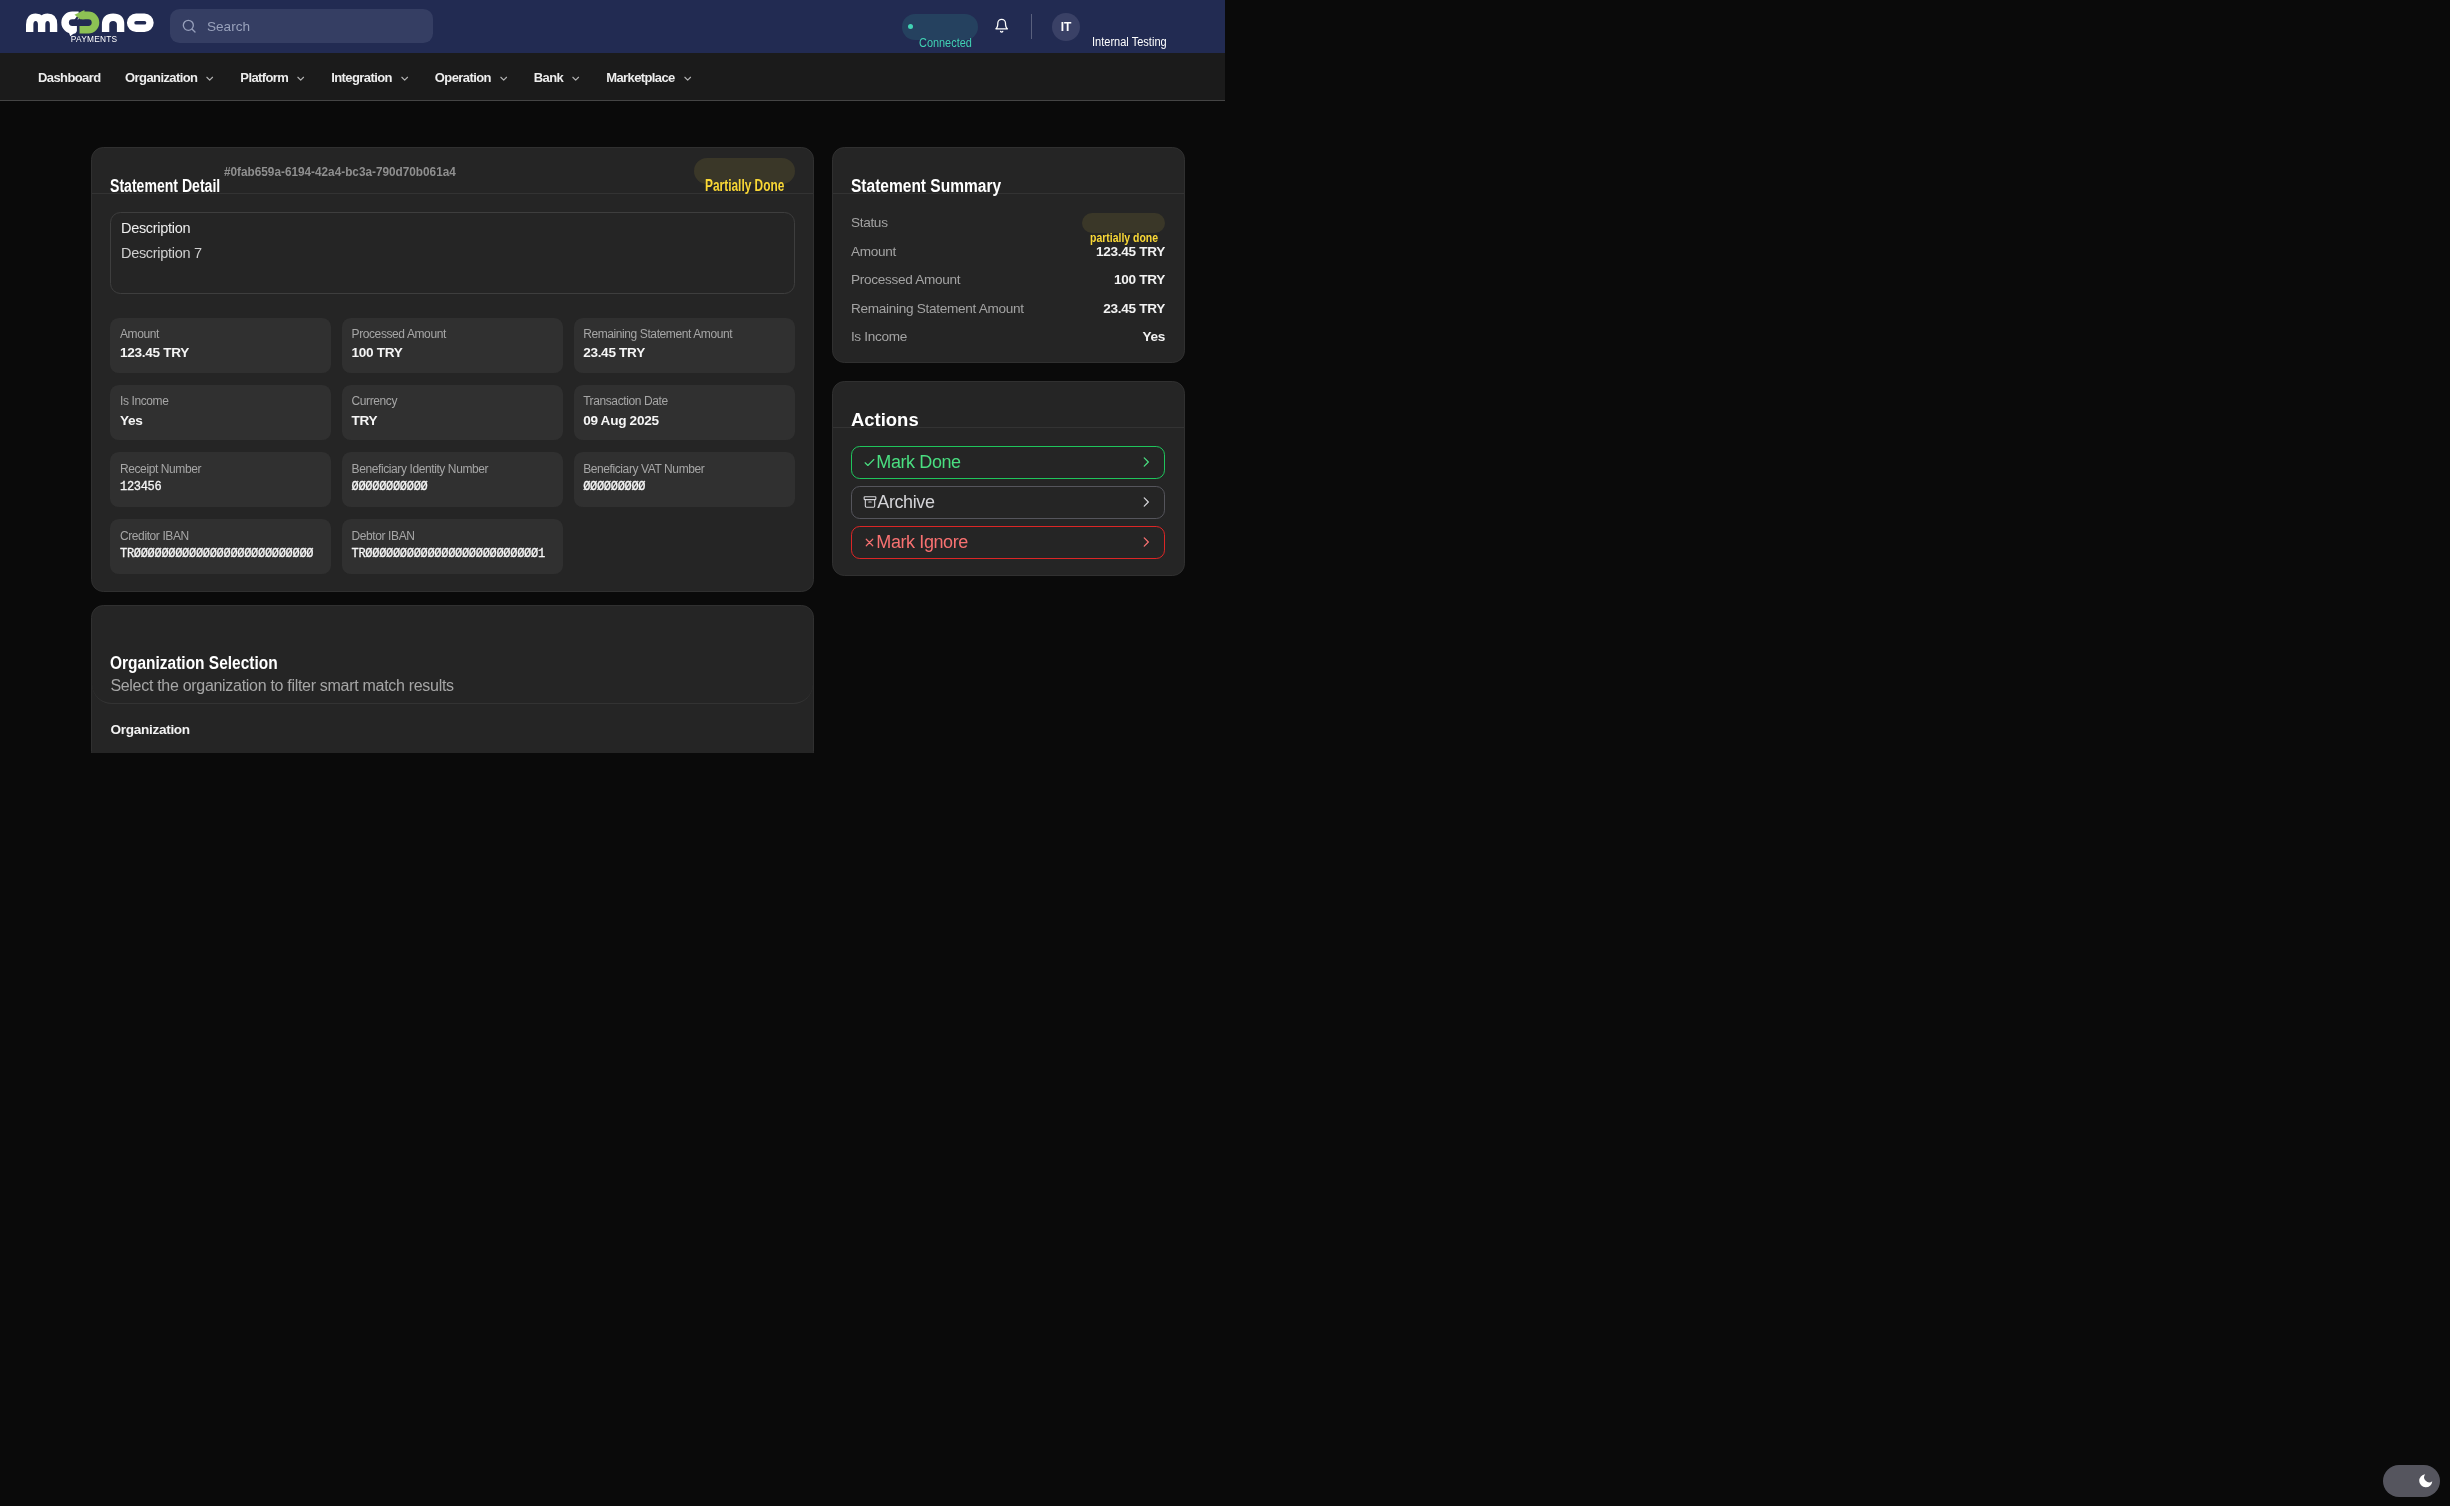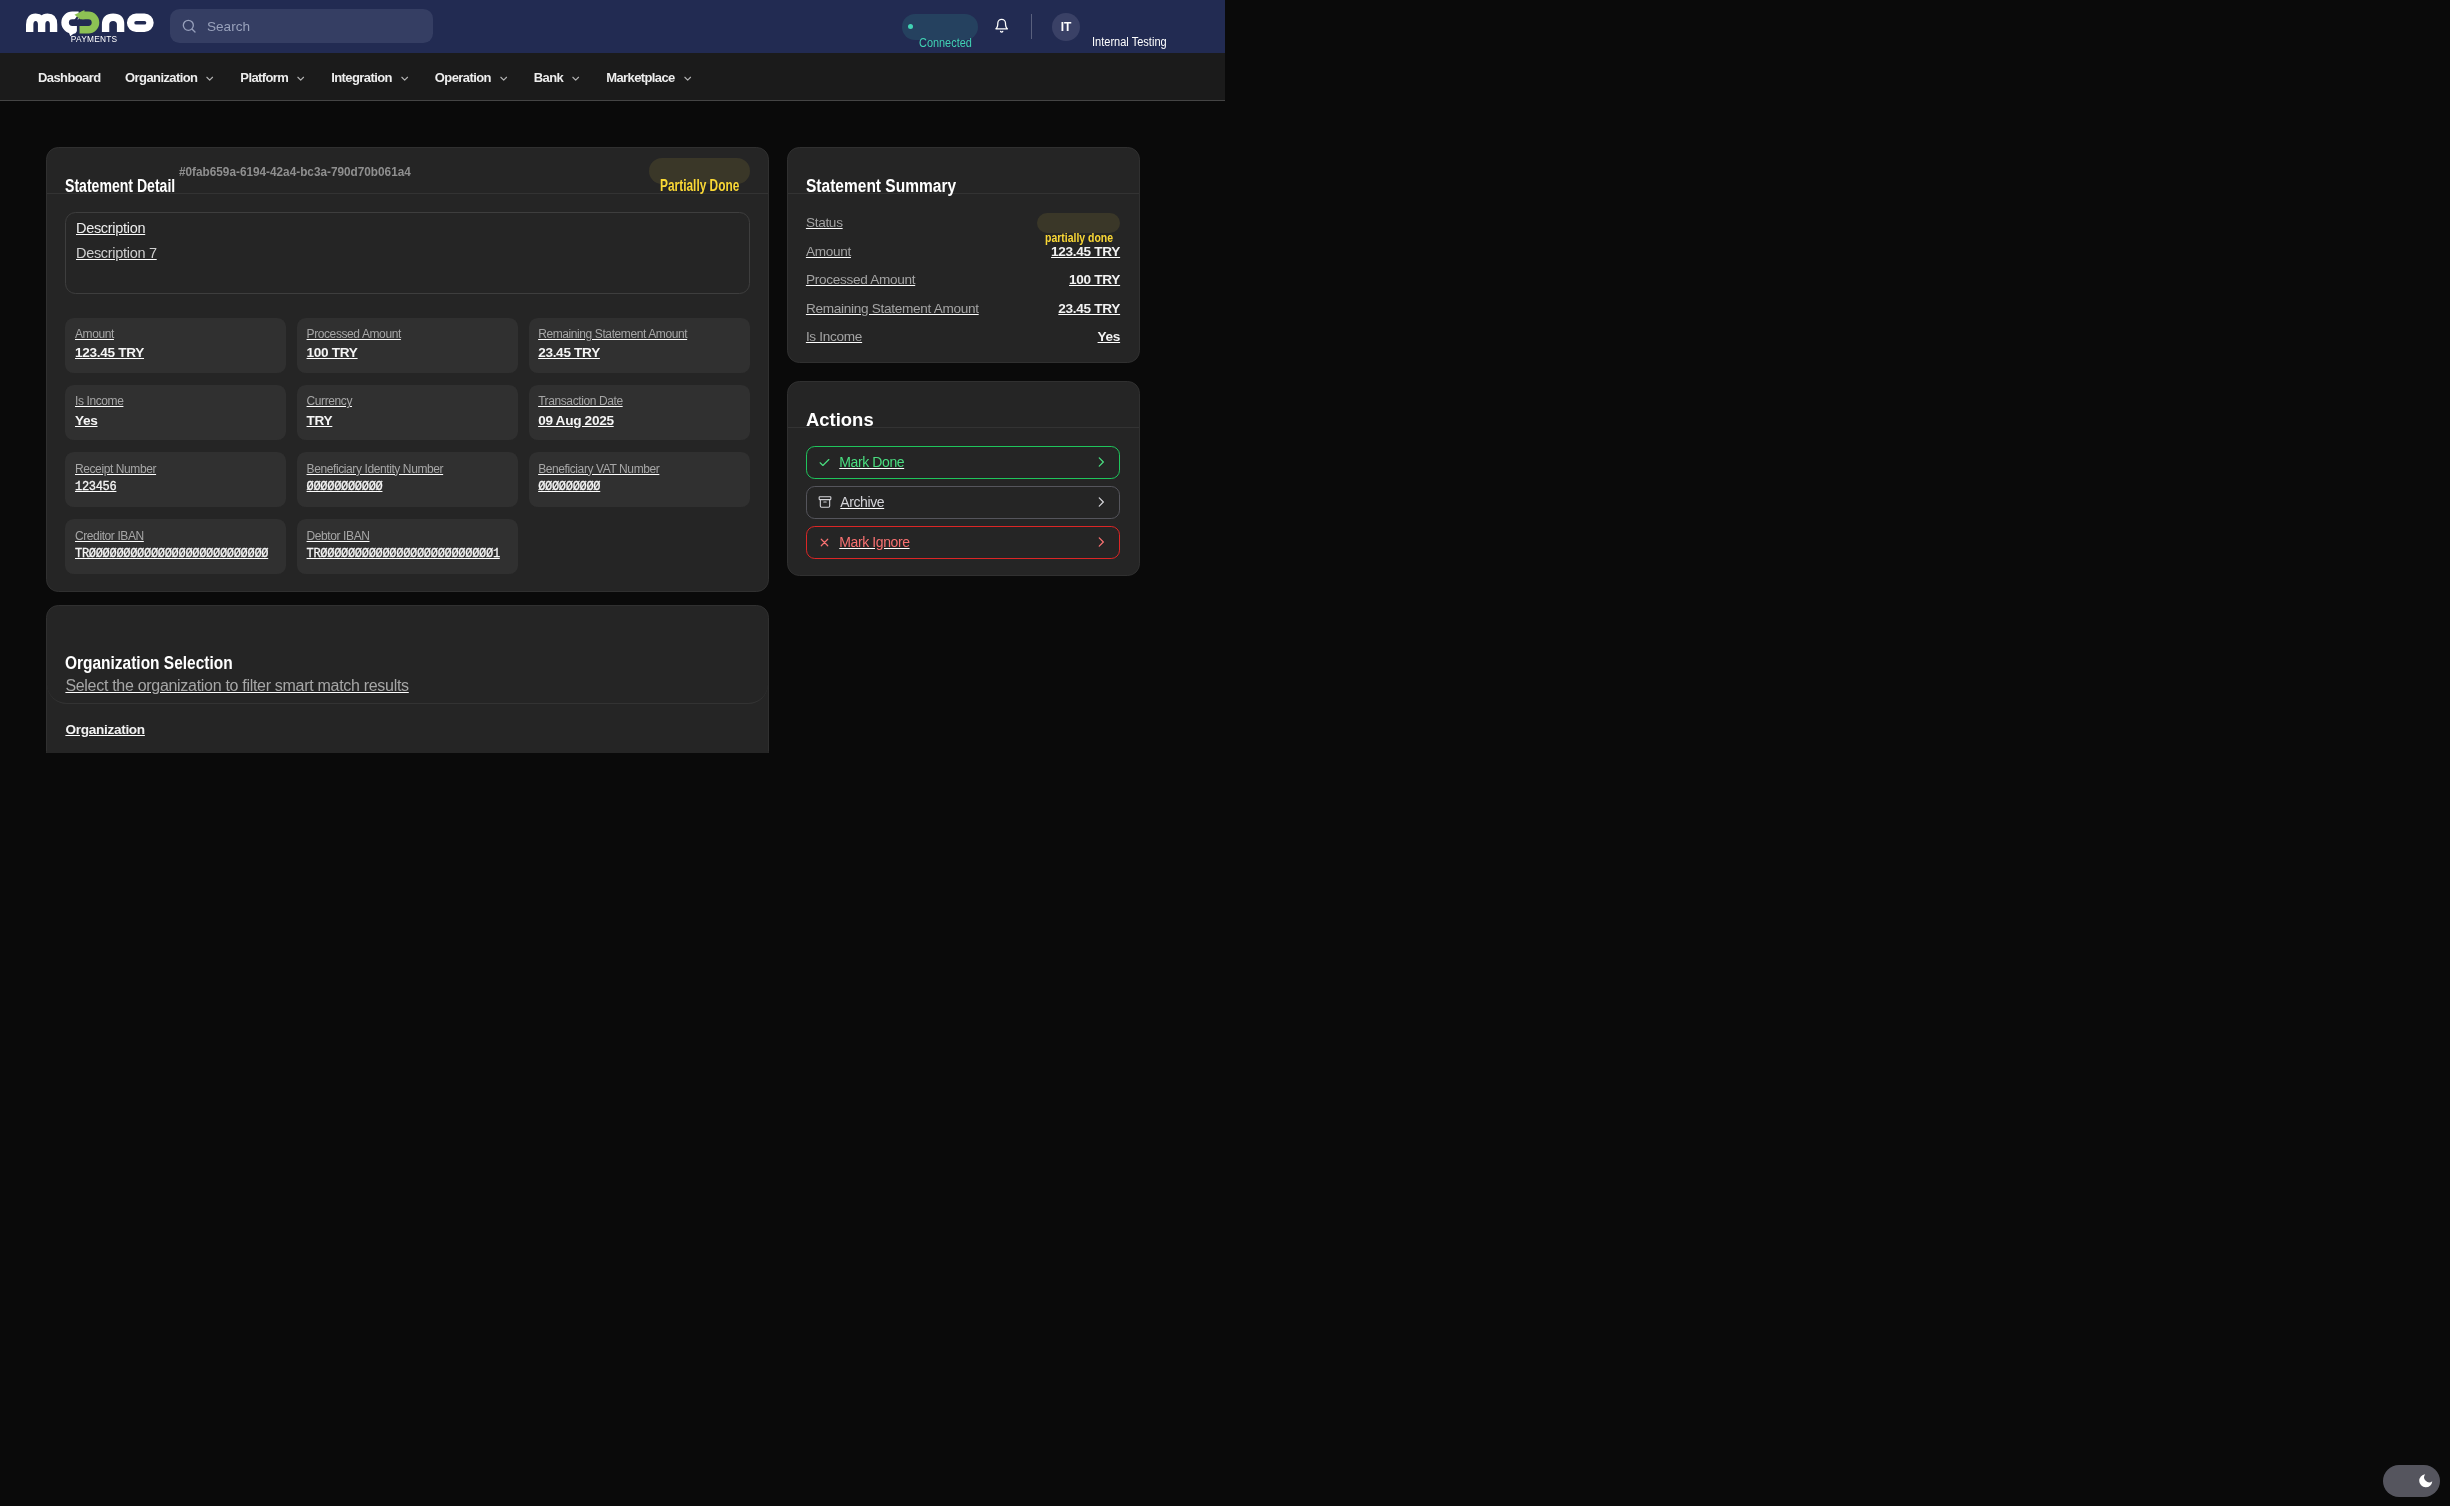--- a/index.html
+++ b/index.html
@@ -41,21 +41,21 @@
   }
   .uname { margin-left:12px; font-size:12px; font-weight:500;text-decoration:underline; }
   
   nav {
     height:48px; background:#1b1b1b; border-bottom:0.9px solid #454545;
     display:flex; align-items:center; padding:2.6px 38px 0; gap:24.6px;
   }
   nav .item { display:flex; align-items:center; gap:7px; font-size:13px; font-weight:700; letter-spacing:-0.6px; color:#ededed; }
   nav .item svg { margin-top:1.8px; }
   
-  main { padding:46px 46px 0;text-decoration:underline; }
+  main { padding:46px 91px 0; }
   .row { display:flex; gap:17.5px; align-items:flex-start; margin-bottom:13px; }
   .card {
     background:#252525; border:0.9px solid #303030; border-radius:12.3px;
     overflow:hidden;
   }
   .card .chead {
     height:46px; display:flex; align-items:center;
     padding:0 18.4px; border-bottom:0.9px solid #333333;
   }
   .ctitle { font-size:17.5px; font-weight:700; }
@@ -94,22 +94,22 @@
   .badge-sm {
     background:rgba(250,216,66,.10); color:#fad835;
     font-size:12.7px; font-weight:700;
     height:20px; display:flex; align-items:center; padding:0 7.5px; border-radius:876px;
   }
   .sum-pad { height:7px; }
   
   .act-body { padding:17.5px 18.4px 16px; display:flex; flex-direction:column; gap:7px; }
   .abtn {
     height:33px; border-radius:8.8px; border:0.9px solid;
-    display:flex; align-items:center; padding:0 11.4px; gap:8px;
-    font-size:14px; font-weight:500; letter-spacing:-0.4px;
+    display:flex; align-items:center; padding:0 11.4px; 
+    font-size:18px; font-weight:500; letter-spacing:-0.4px;
   }
   .abtn .chev { margin-left:auto; display:flex; }
   .abtn.done { border-color:#1fc55c; color:#4ade80; }
   .abtn.arch { border-color:#55555c; color:#d4d4d8; }
   .abtn.ign  { border-color:#dc2626; color:#f87171; }
   
   .orghead { padding:16px 18.4px 8.8px; border-bottom:0.9px solid #333333;border-radius:20px; }
   .orghead .ctitle { line-height:21px; }
   .orghead .sub { margin-top:4.4px; font-size:16px; line-height:16px; color:#a6a6a6; letter-spacing:-0.3px; }
   .orgbody { padding:17.5px 18.4px 26px; }

